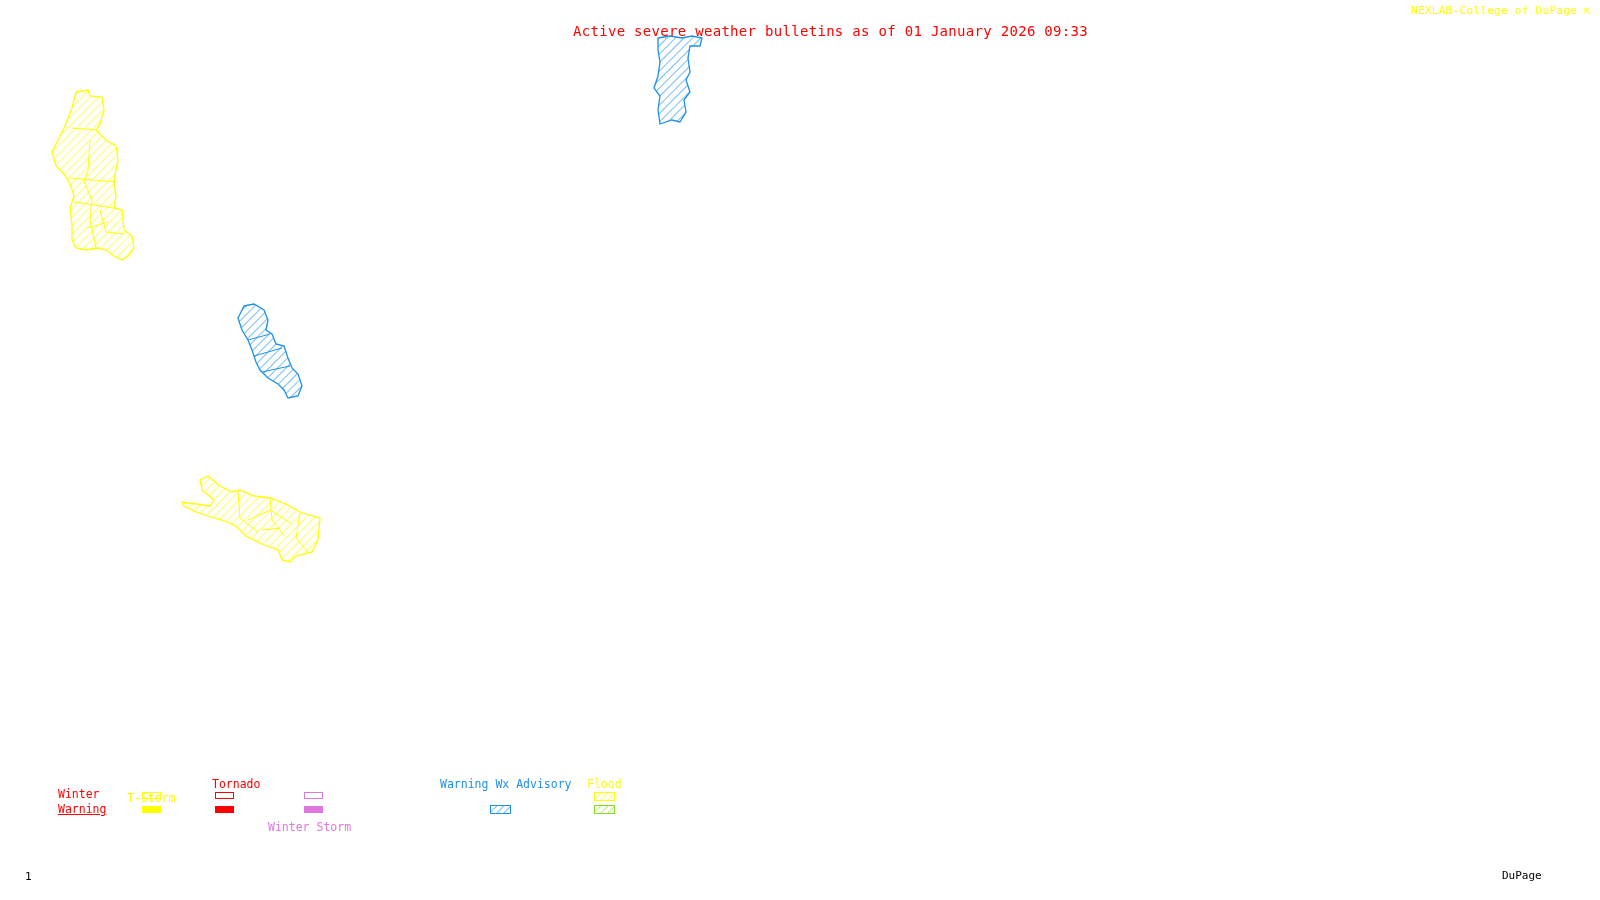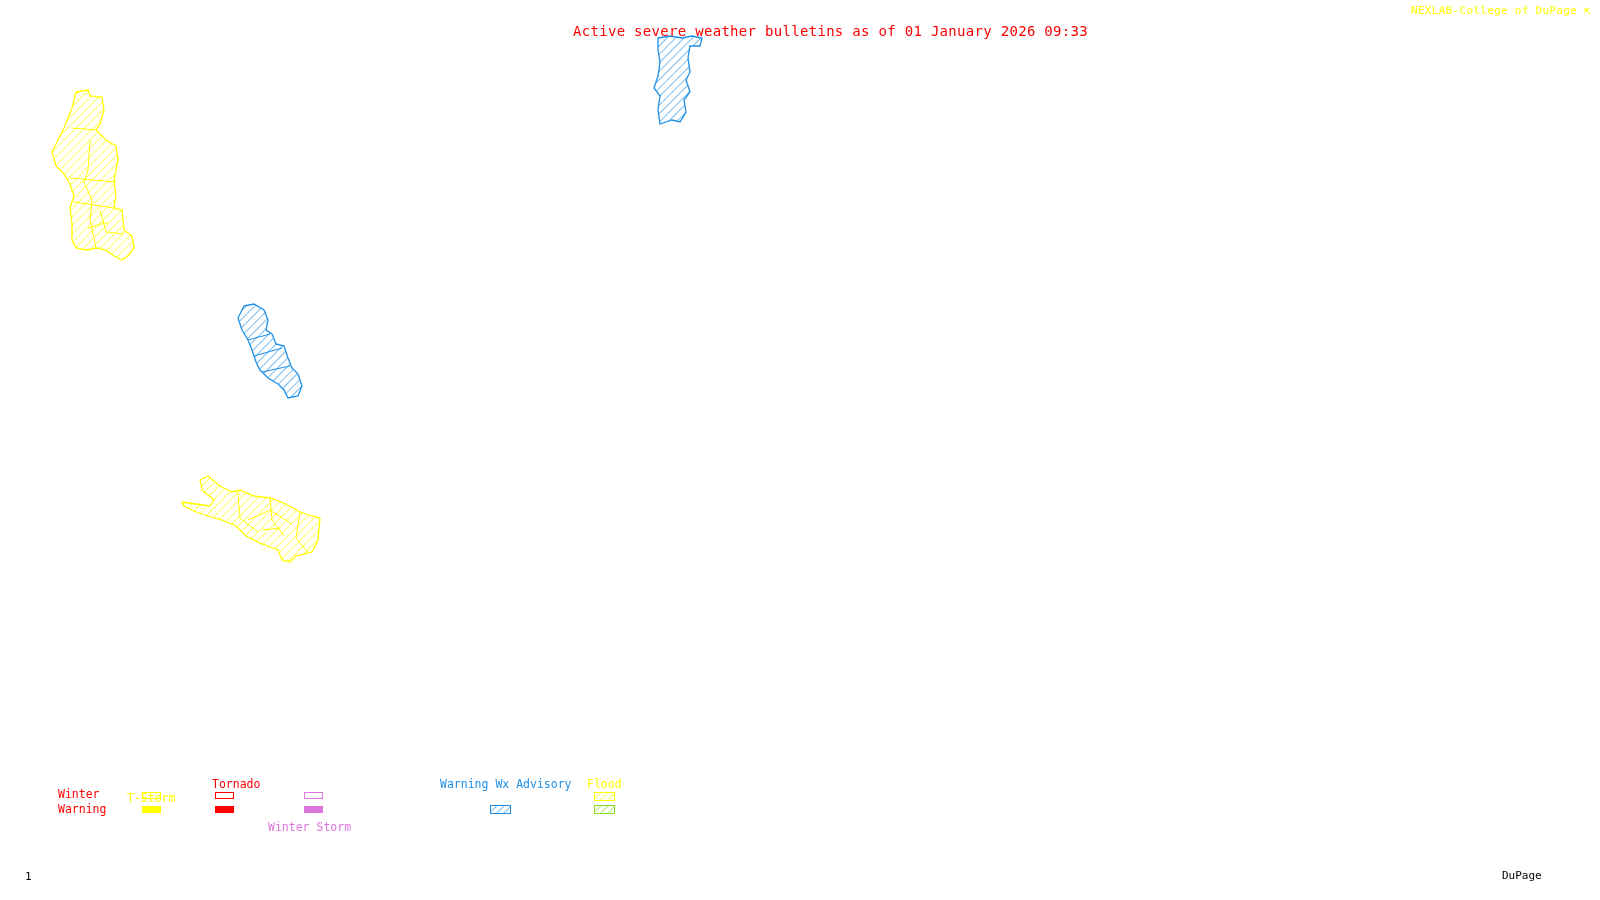--- a/index.html
+++ b/index.html
@@ -57,21 +57,21 @@
 </svg>
 
 <div id="title" class="abs">Active severe weather bulletins as of 01 January 2026 09:33</div>
 <div id="credit" class="abs">
   <span>NEXLAB-College of DuPage</span>
   <span style="font-size:11px;">⇱</span>
 </div>
 
 <div>
   <div class="abs legend-label" style="left:58px; top:787px; color:#ff0000;">Winter</div>
-  <div class="abs legend-label" style="left:58px; top:802px; color:#ff0000;">Warning</div>
+  <div class="abs legend-label" style="left:58px; top:802px; color:#ff0000;text-decoration:underline;">Warning</div>
 
   <div class="abs legend-label" style="left:127px; top:777px; color:#ffff00;margin-top:14px;">T-Storm</div>
   <div class="abs legend-label" style="left:212px; top:777px; color:#ff0000;">Tornado</div>
   <div class="abs legend-label" style="left:268px; top:777px; color:#dd77dd;margin-top:43px;">Winter Storm</div>
   <div class="abs legend-label" style="left:440px; top:777px; color:#1e90e8;">Warning Wx Advisory</div>
   <div class="abs legend-label" style="left:587px; top:777px; color:#ffff00;text-align:right;">Flood</div>
 
   <div class="swatch" style="left:142px; top:792px; border:1px solid #ffff00;"></div>
   <div class="swatch" style="left:215px; top:792px; border:1px solid #ff0000;"></div>
   <div class="swatch" style="left:304px; top:792px; border:1px solid #dd77dd;"></div>

